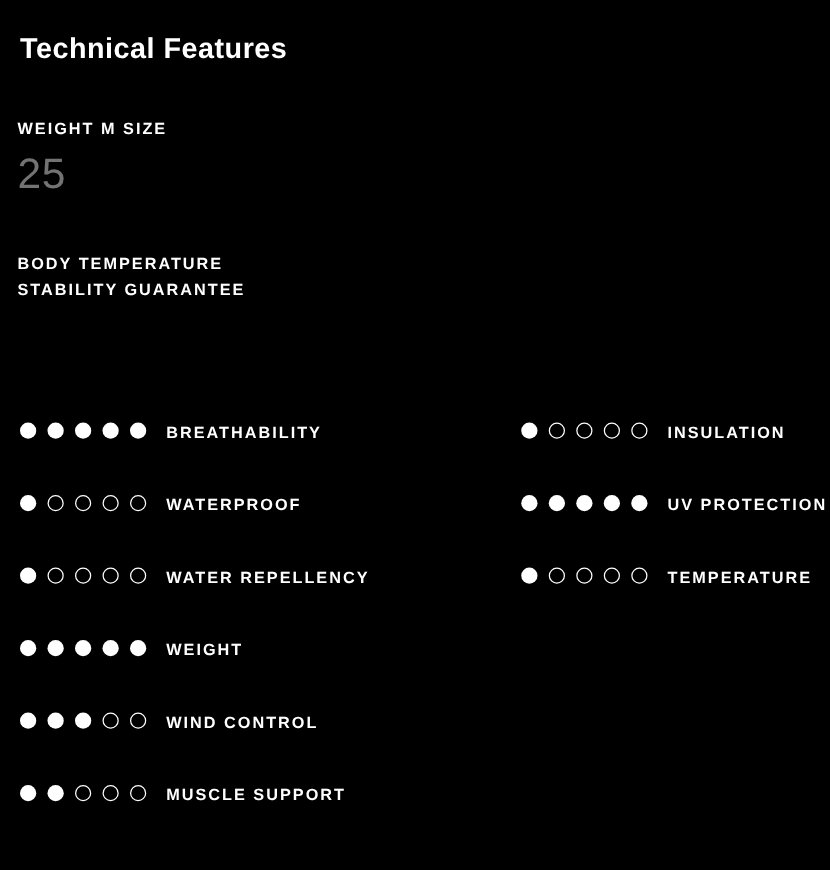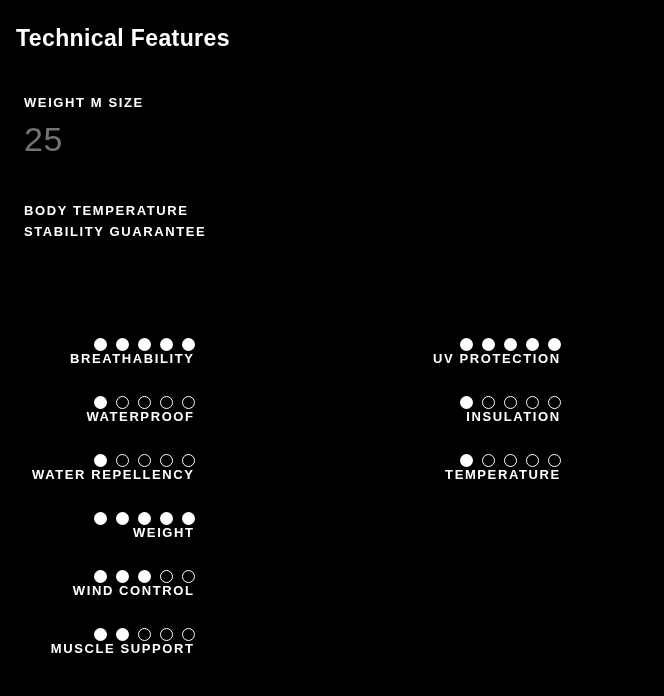--- a/index.html
+++ b/index.html
@@ -23,21 +23,21 @@
     left: 16px;
     top: 10px;
     font-size: 23px;
     font-weight: 700;
     letter-spacing: 0.4px;
     color: #ffffff;
   }
   
   .spec-left {
     position: absolute;
-    left: 24px;
+    left: 14px;
     top: 92px;
   }
   .spec-label {
     font-size: 13px;
     font-weight: 700;
     letter-spacing: 1.6px;
     line-height: 21px;
     color: #ffffff;
     white-space: pre-line;
   }
@@ -85,22 +85,21 @@
     top: 338px;
   }
   .ratings-right {
     position: absolute;
     left: 417px;
     top: 338px;
   }
   .rating-row {
     height: 58px;
     display: flex;
-    align-items: flex-end;
-    flex-direction: column;
+    align-items: flex-start;
   }
   .dots {
     display: flex;
     align-items: center;
     width: 101px;
   }
   .dot {
     width: 13px;
     height: 13px;
     border-radius: 50%;
@@ -200,44 +199,44 @@
           <span class="dot empty"></span>
         </div>
     <div class="rating-label">MUSCLE SUPPORT</div>
   </div>
 </div>
 
   <div class="ratings-right" id="ratings-right">
   <div class="rating-row">
     <div class="dots">
           <span class="dot filled"></span>
+          <span class="dot empty"></span>
+          <span class="dot empty"></span>
+          <span class="dot empty"></span>
+          <span class="dot empty"></span>
+        </div>
+    <div class="rating-label">INSULATION</div>
+  </div>
+
+  <div class="rating-row">
+    <div class="dots">
+          <span class="dot filled"></span>
           <span class="dot filled"></span>
           <span class="dot filled"></span>
           <span class="dot filled"></span>
           <span class="dot filled"></span>
         </div>
     <div class="rating-label">UV PROTECTION</div>
   </div>
 
   <div class="rating-row">
     <div class="dots">
           <span class="dot filled"></span>
           <span class="dot empty"></span>
           <span class="dot empty"></span>
           <span class="dot empty"></span>
           <span class="dot empty"></span>
         </div>
-    <div class="rating-label">INSULATION</div>
-  </div>
-
-  <div class="rating-row">
-    <div class="dots">
-          <span class="dot filled"></span>
-          <span class="dot empty"></span>
-          <span class="dot empty"></span>
-          <span class="dot empty"></span>
-          <span class="dot empty"></span>
-        </div>
     <div class="rating-label">TEMPERATURE</div>
   </div>
 </div>
 
 </div>
 
 </body></html>

